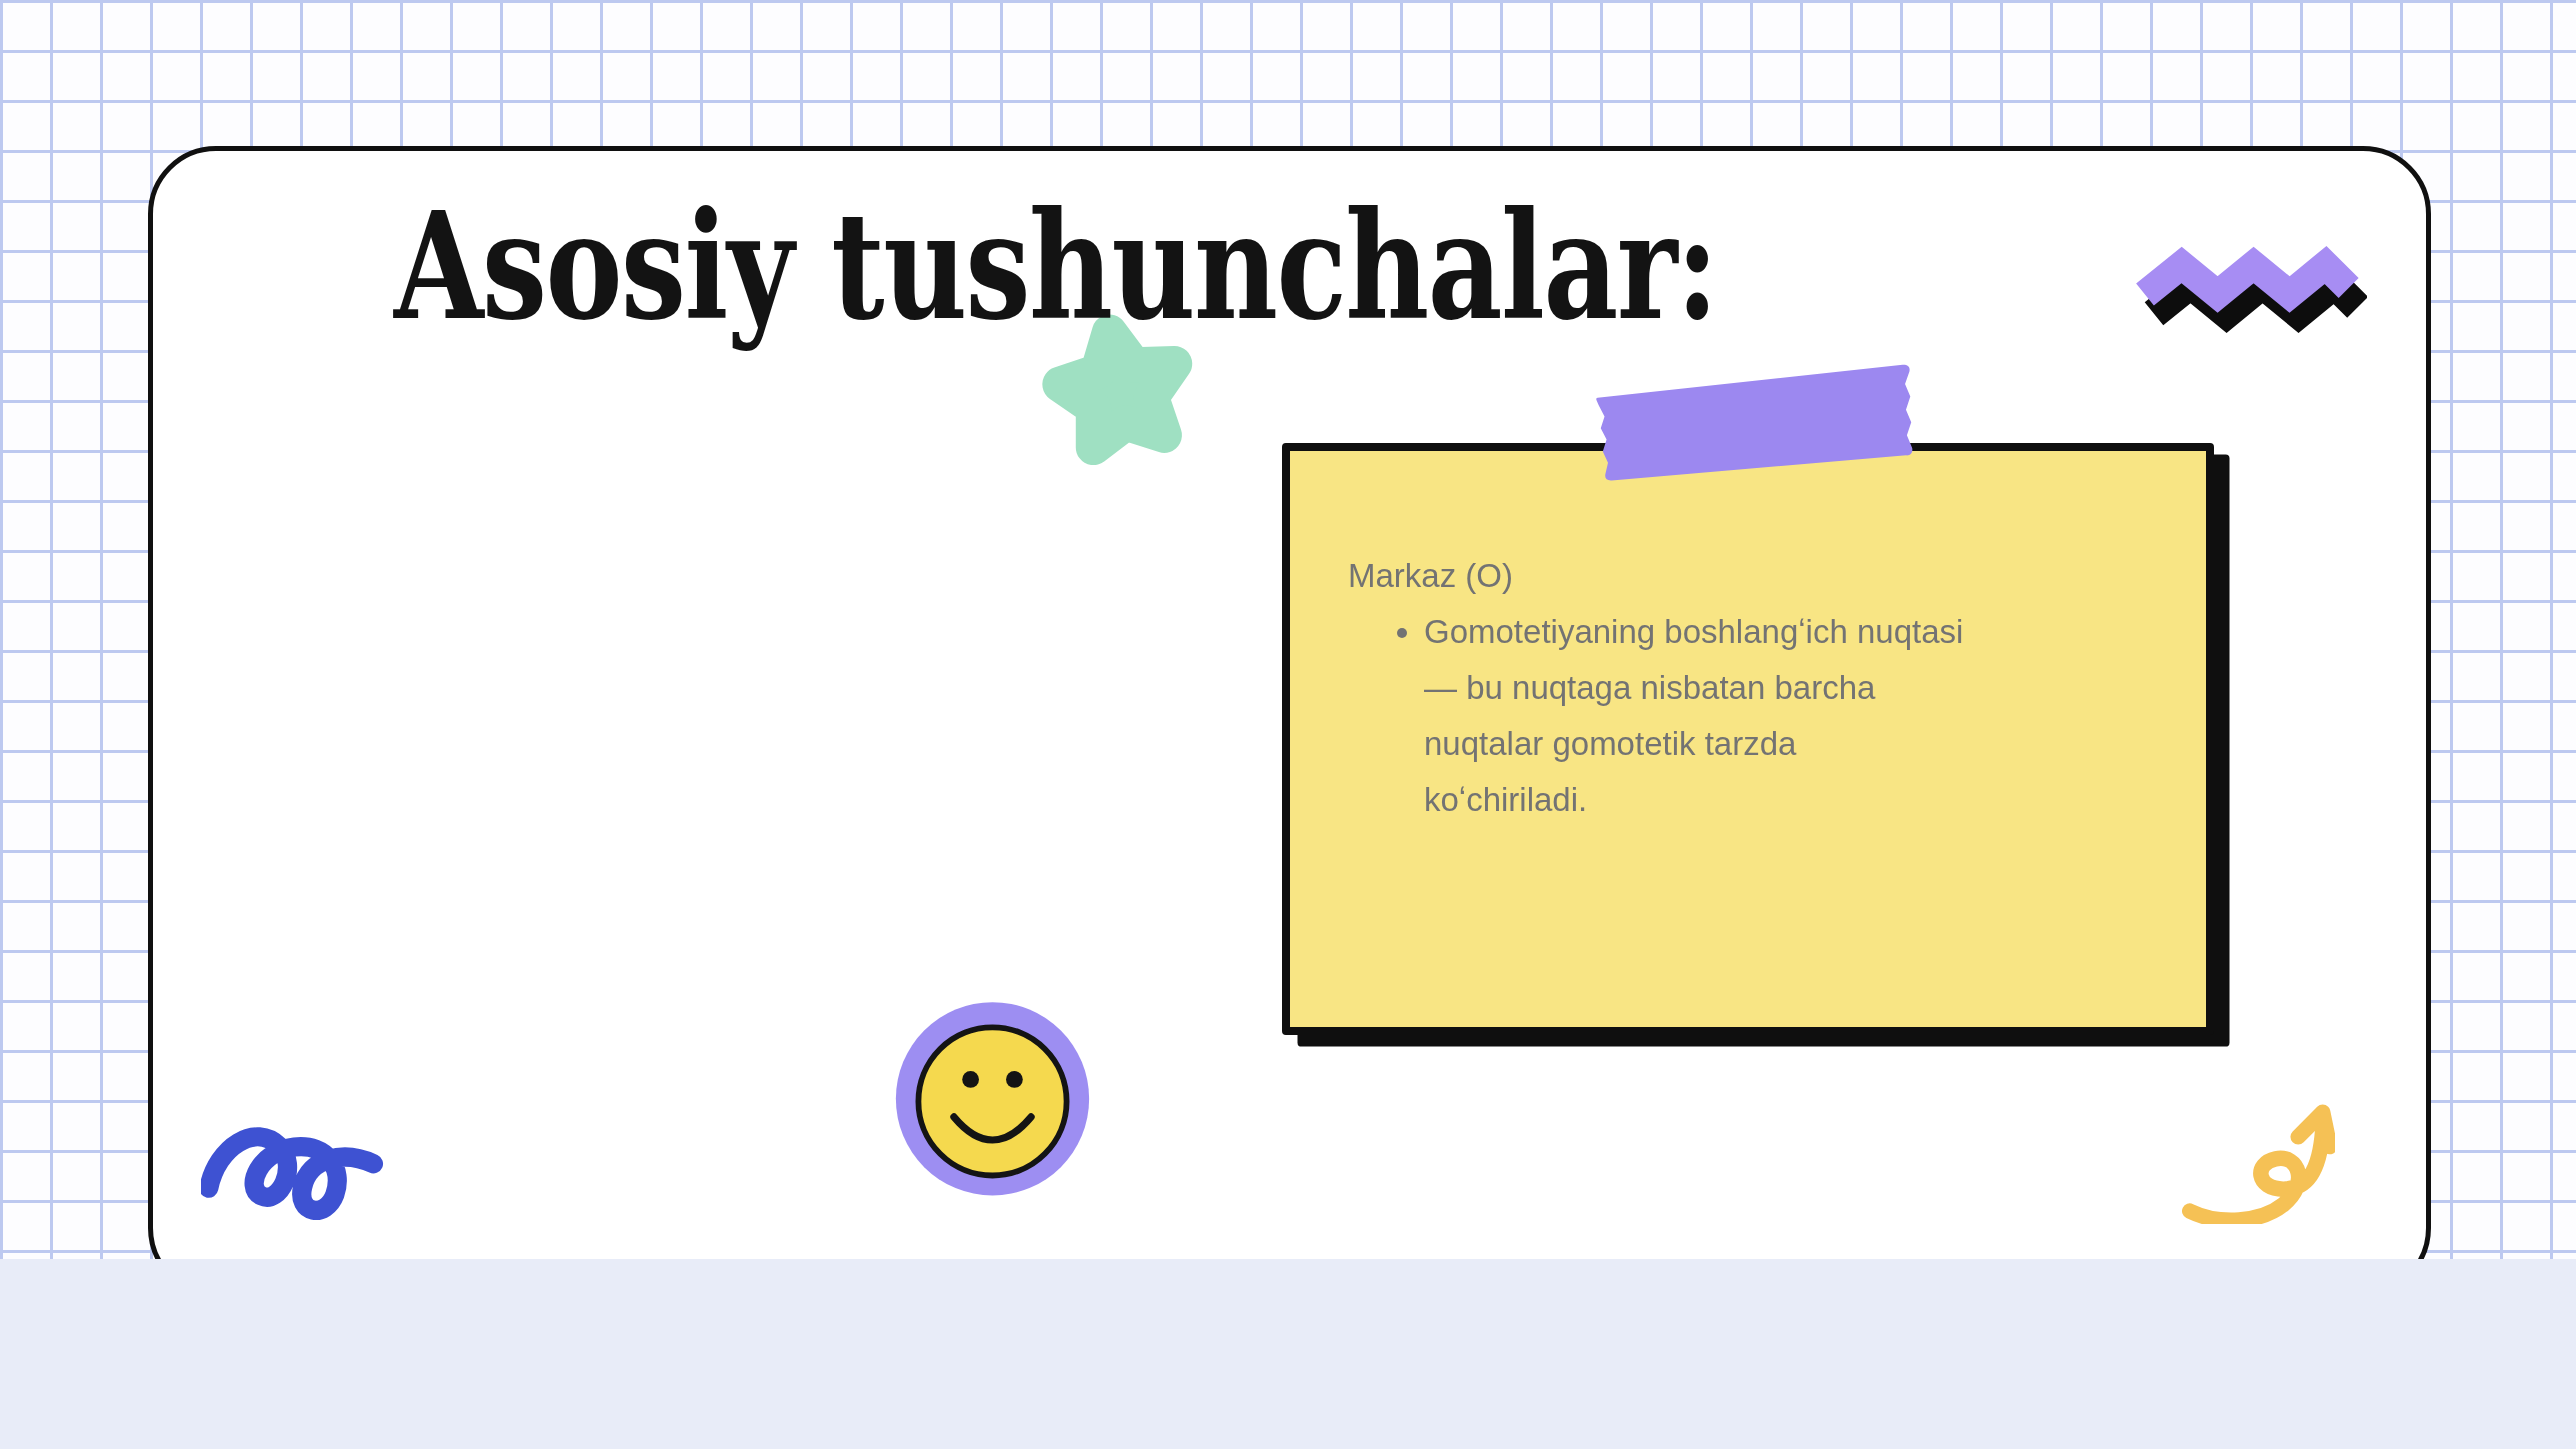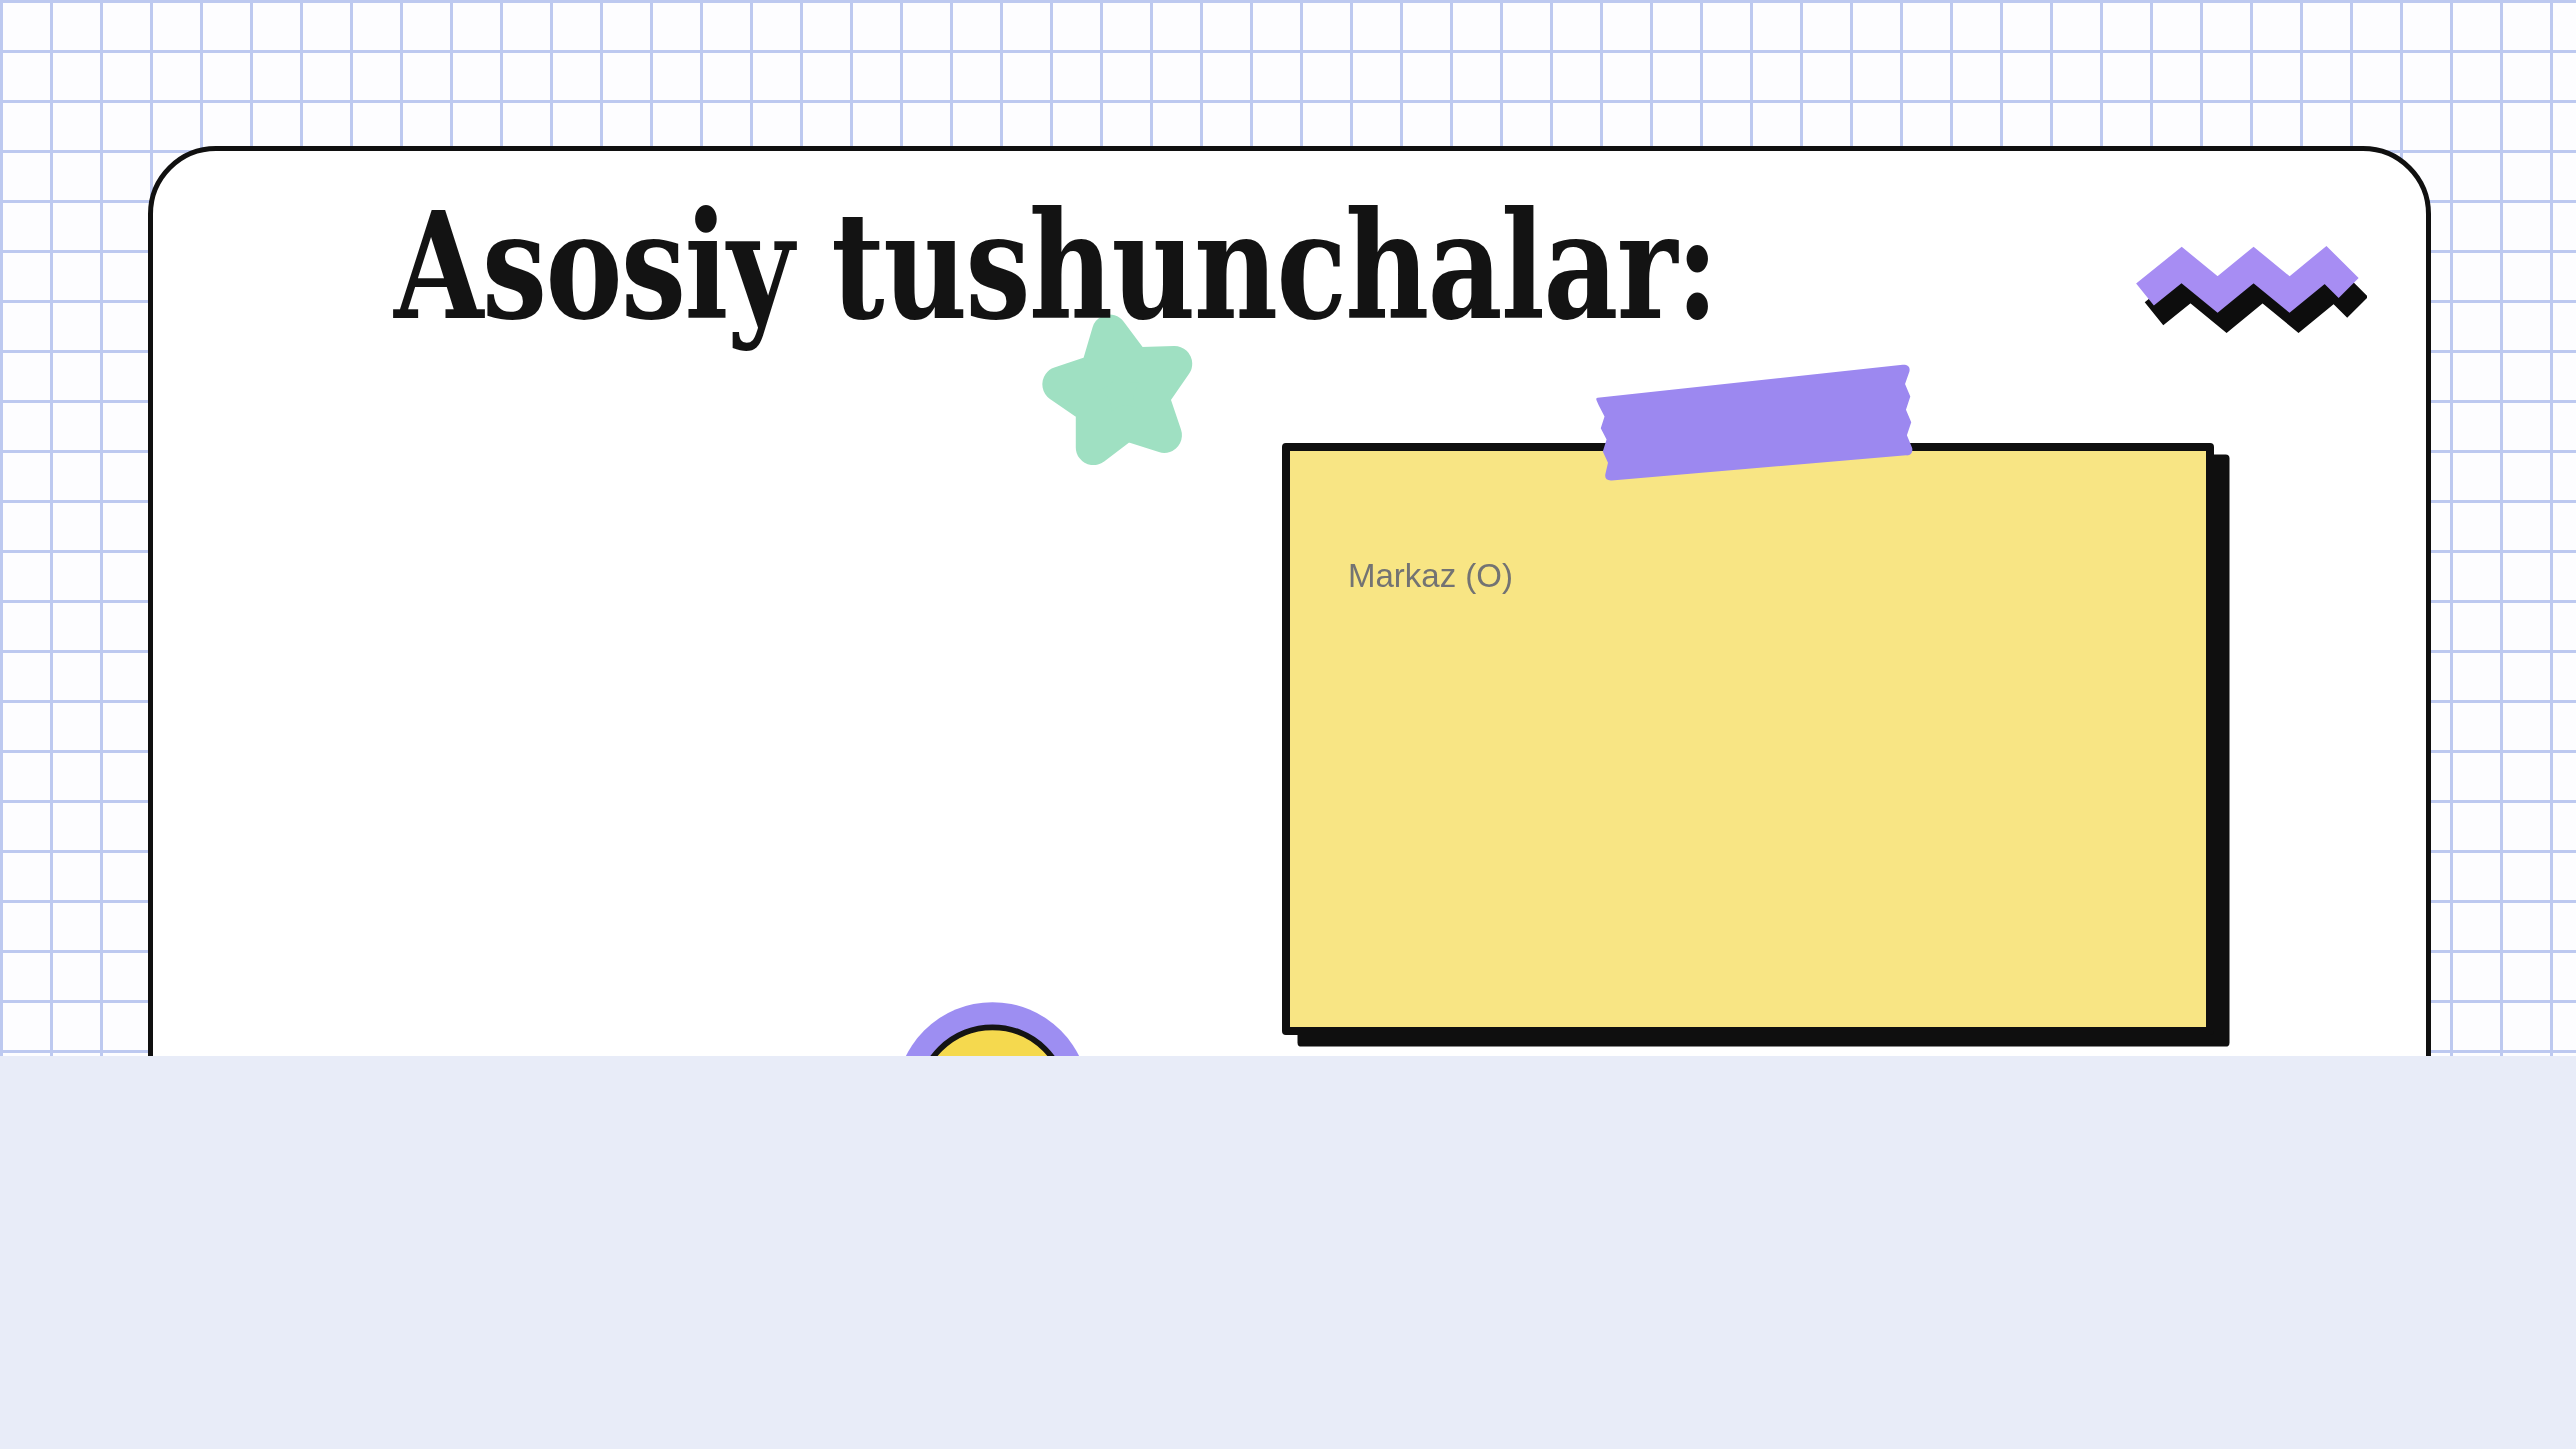--- a/index.html
+++ b/index.html
@@ -1,21 +1,21 @@
 <!DOCTYPE html>
 <html style="font-size:10.3px"><head>
 <meta charset="utf-8">
 <style>
   * { box-sizing: border-box; margin: 0; padding: 0; }
   html, body { margin: 0; background: #e8ecf8; }
 
   .stage {
     position: relative;
     width: 2576px;
-    height: 1056px;
+    height: 1259px;
     overflow: hidden;
     background-color: #fdfdff;
     background-image:
       repeating-linear-gradient(to right, #bdc9f0 0px, #bdc9f0 3.2px, transparent 3.2px, transparent 50px),
       repeating-linear-gradient(to bottom, #bdc9f0 0px, #bdc9f0 3.2px, transparent 3.2px, transparent 50px);
     font-family: "Liberation Sans", sans-serif;
     color: #161616;
   }
 
   .card {
@@ -110,20 +110,26 @@
     <circle cx="122" cy="128" r="13" fill="#141414"></circle>
     <circle cx="190" cy="128" r="13" fill="#141414"></circle>
     <path d="M 96,186 Q 156,258 216,186" fill="none" stroke="#141414" stroke-width="11" stroke-linecap="round"></path>
   </svg>
 
   <div class="left-block">
   </div>
 
   <div class="sticky-note">
     <div>Markaz (O)</div>
+    <ul>
+      <li>Gomotetiyaning boshlangʻich nuqtasi
+— bu nuqtaga nisbatan barcha
+nuqtalar gomotetik tarzda
+koʻchiriladi.</li>
+    </ul>
   </div>
 
   <svg class="tape" width="351" height="106" viewBox="0 0 545 165">
     <path fill="#9c88f0" d="M 28,28 L 505,6 C 513,6 517,10 515,17 L 507,36 L 514,56 L 506,76 L 513,96 L 505,116 L 512,136
          C 513,143 509,148 502,147 L 42,158 C 34,158 31,154 33,147 L 38,130 L 31,112 L 38,94 L 30,76 L 37,58 L 29,40
          C 26,32 24,29 28,28 Z"></path>
   </svg>
 
   <svg class="deco" style="left:201px; top:1111px;" width="193" height="119" viewBox="0 0 300 185">
     <path d="M 12,120 C 25,55 85,18 122,55 C 152,86 122,146 94,132 C 66,118 92,62 145,56

